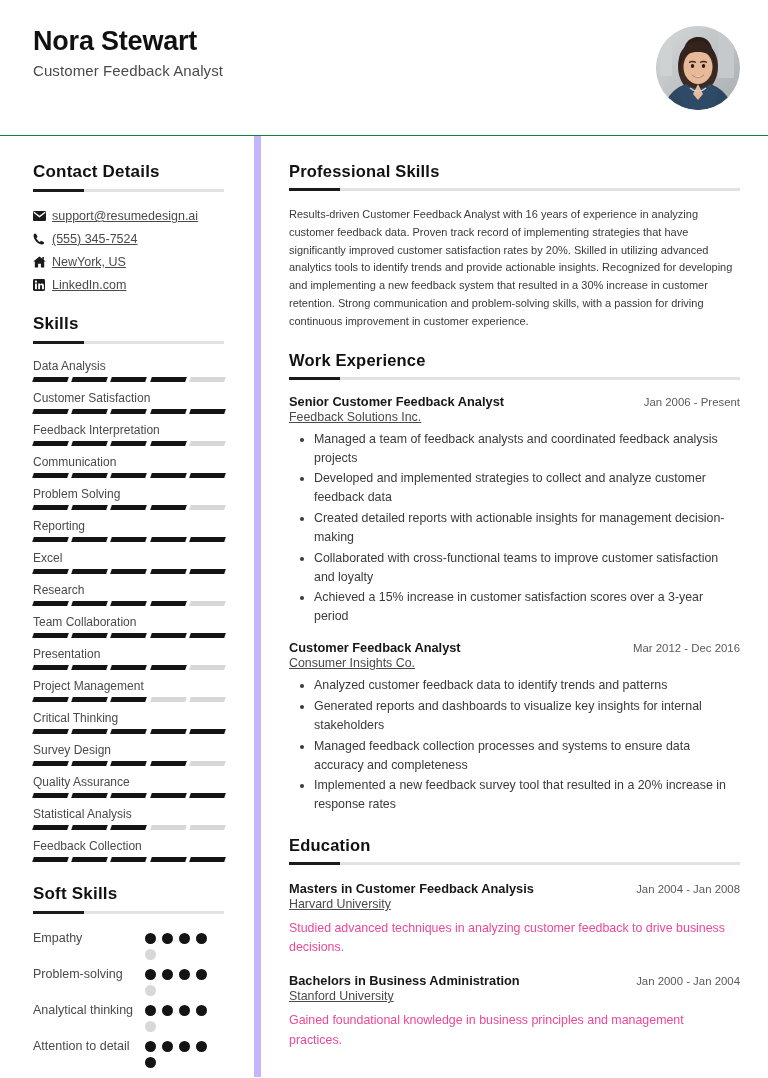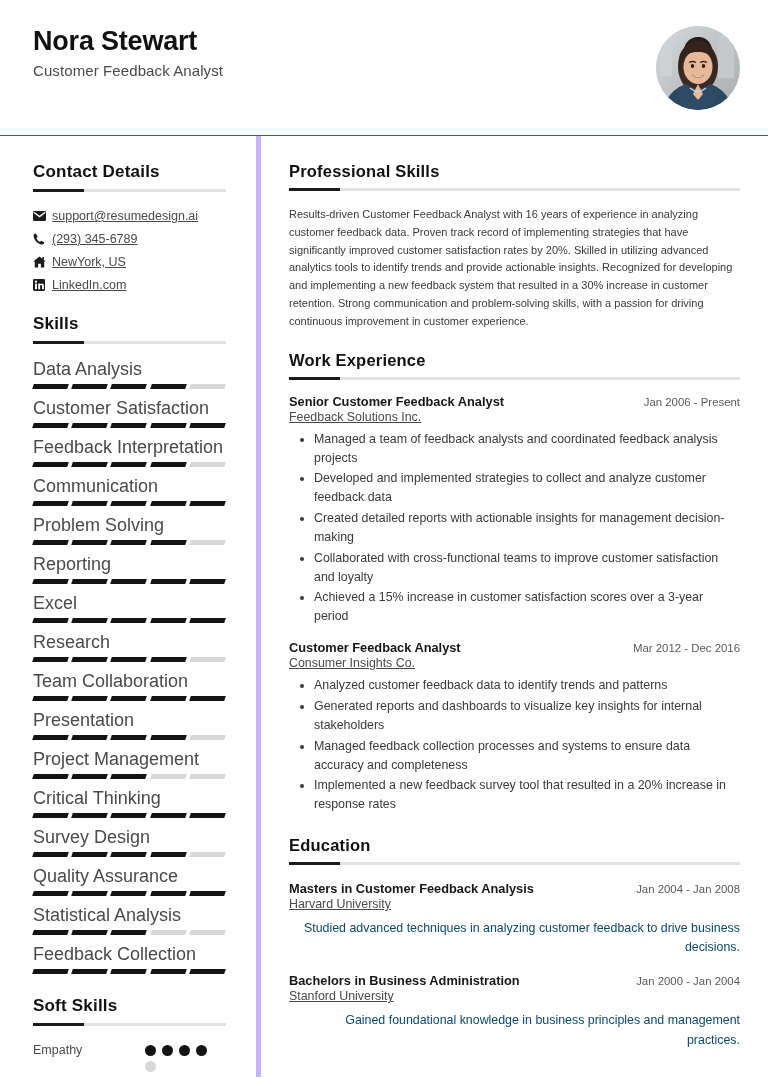--- a/index.html
+++ b/index.html
@@ -40,21 +40,21 @@
     overflow:hidden;
     background:#c8ccce;
   }
   .photo svg { display:block; width:84px; height:84px; }
 
   
   .body { display:flex; height:941px; }
   .left {
     width:261px;
     padding:26px 30px 0 33px;
-    border-right:5px solid #c4b5fd;
+    border-right:7px solid #c4b5fd;
   }
   .right {
     flex:1;
     padding:26px 28px 0 28px;
   }
 
   
   .sec-title {
     font-size:17px;
     font-weight:bold;
@@ -92,21 +92,21 @@
     display:flex;
     align-items:center;
     color:#1b1b1b;
   }
   .contact-row .ci svg { display:block; }
 
   
   .skills-list { margin-top:15px; }
   .skill { margin-bottom:9px; }
   .skill-name {
-    font-size:18px;
+    font-size:12px;
     color:#4a4a4a;
     margin-bottom:4px;
   }
   .bar { display:flex; gap:4px; width:192px; }
   .seg {
     flex:1;
     height:5px;
     background:#d8d8d8;
     transform:skewX(-18deg);
   }
@@ -177,23 +177,22 @@
   }
   .bullets li {
     font-size:12.4px;
     line-height:1.52;
     color:#3a3a3a;
     margin-bottom:2px;
   }
   .entry-desc {
     font-size:12.4px;
     line-height:1.55;
-    color:#0c4a6e;
+    color:#ec4899;
     margin-top:8px;
-    text-align:right;
   }
   .sec-block-right { margin-bottom:6px; }
   .edu-entry { margin-top:16px; }
 </style>
 </head>
 <body>
 
 <div class="page">
 
   <div class="header">
@@ -252,21 +251,21 @@
             </span>
             <span>support@resumedesign.ai</span>
           </div>
 
           <div class="contact-row">
             <span class="ci">
               <svg width="12" height="12" viewBox="0 0 12 12">
                   <path d="M2.2 0.6c-.8 0-1.6.8-1.6 1.8 0 4.6 4.4 9 8.6 9 1.1 0 1.9-.8 1.9-1.7 0-.4-.2-.6-.5-.8l-2-1c-.4-.2-.8-.1-1 .3l-.6.9C5.7 8.4 3.9 6.6 3.2 5l.9-.6c.4-.2.5-.6.3-1l-1-2c-.2-.4-.5-.6-.9-.6z" fill="#1b1b1b"></path>
                 </svg>
             </span>
-            <span>(293) 345-6789</span>
+            <span>(555) 345-7524</span>
           </div>
 
           <div class="contact-row">
             <span class="ci">
               <svg width="13" height="12" viewBox="0 0 13 12">
                   <path d="M6.5 0.4 L12.8 5.6 L11.2 5.6 L11.2 11.4 L7.9 11.4 L7.9 7.8 L5.1 7.8 L5.1 11.4 L1.8 11.4 L1.8 5.6 L0.2 5.6 Z" fill="#1b1b1b"></path>
                   <rect x="9.3" y="1.1" width="1.7" height="2.4" fill="#1b1b1b"></rect>
                 </svg>
             </span>
             <span>NewYork, US</span>

